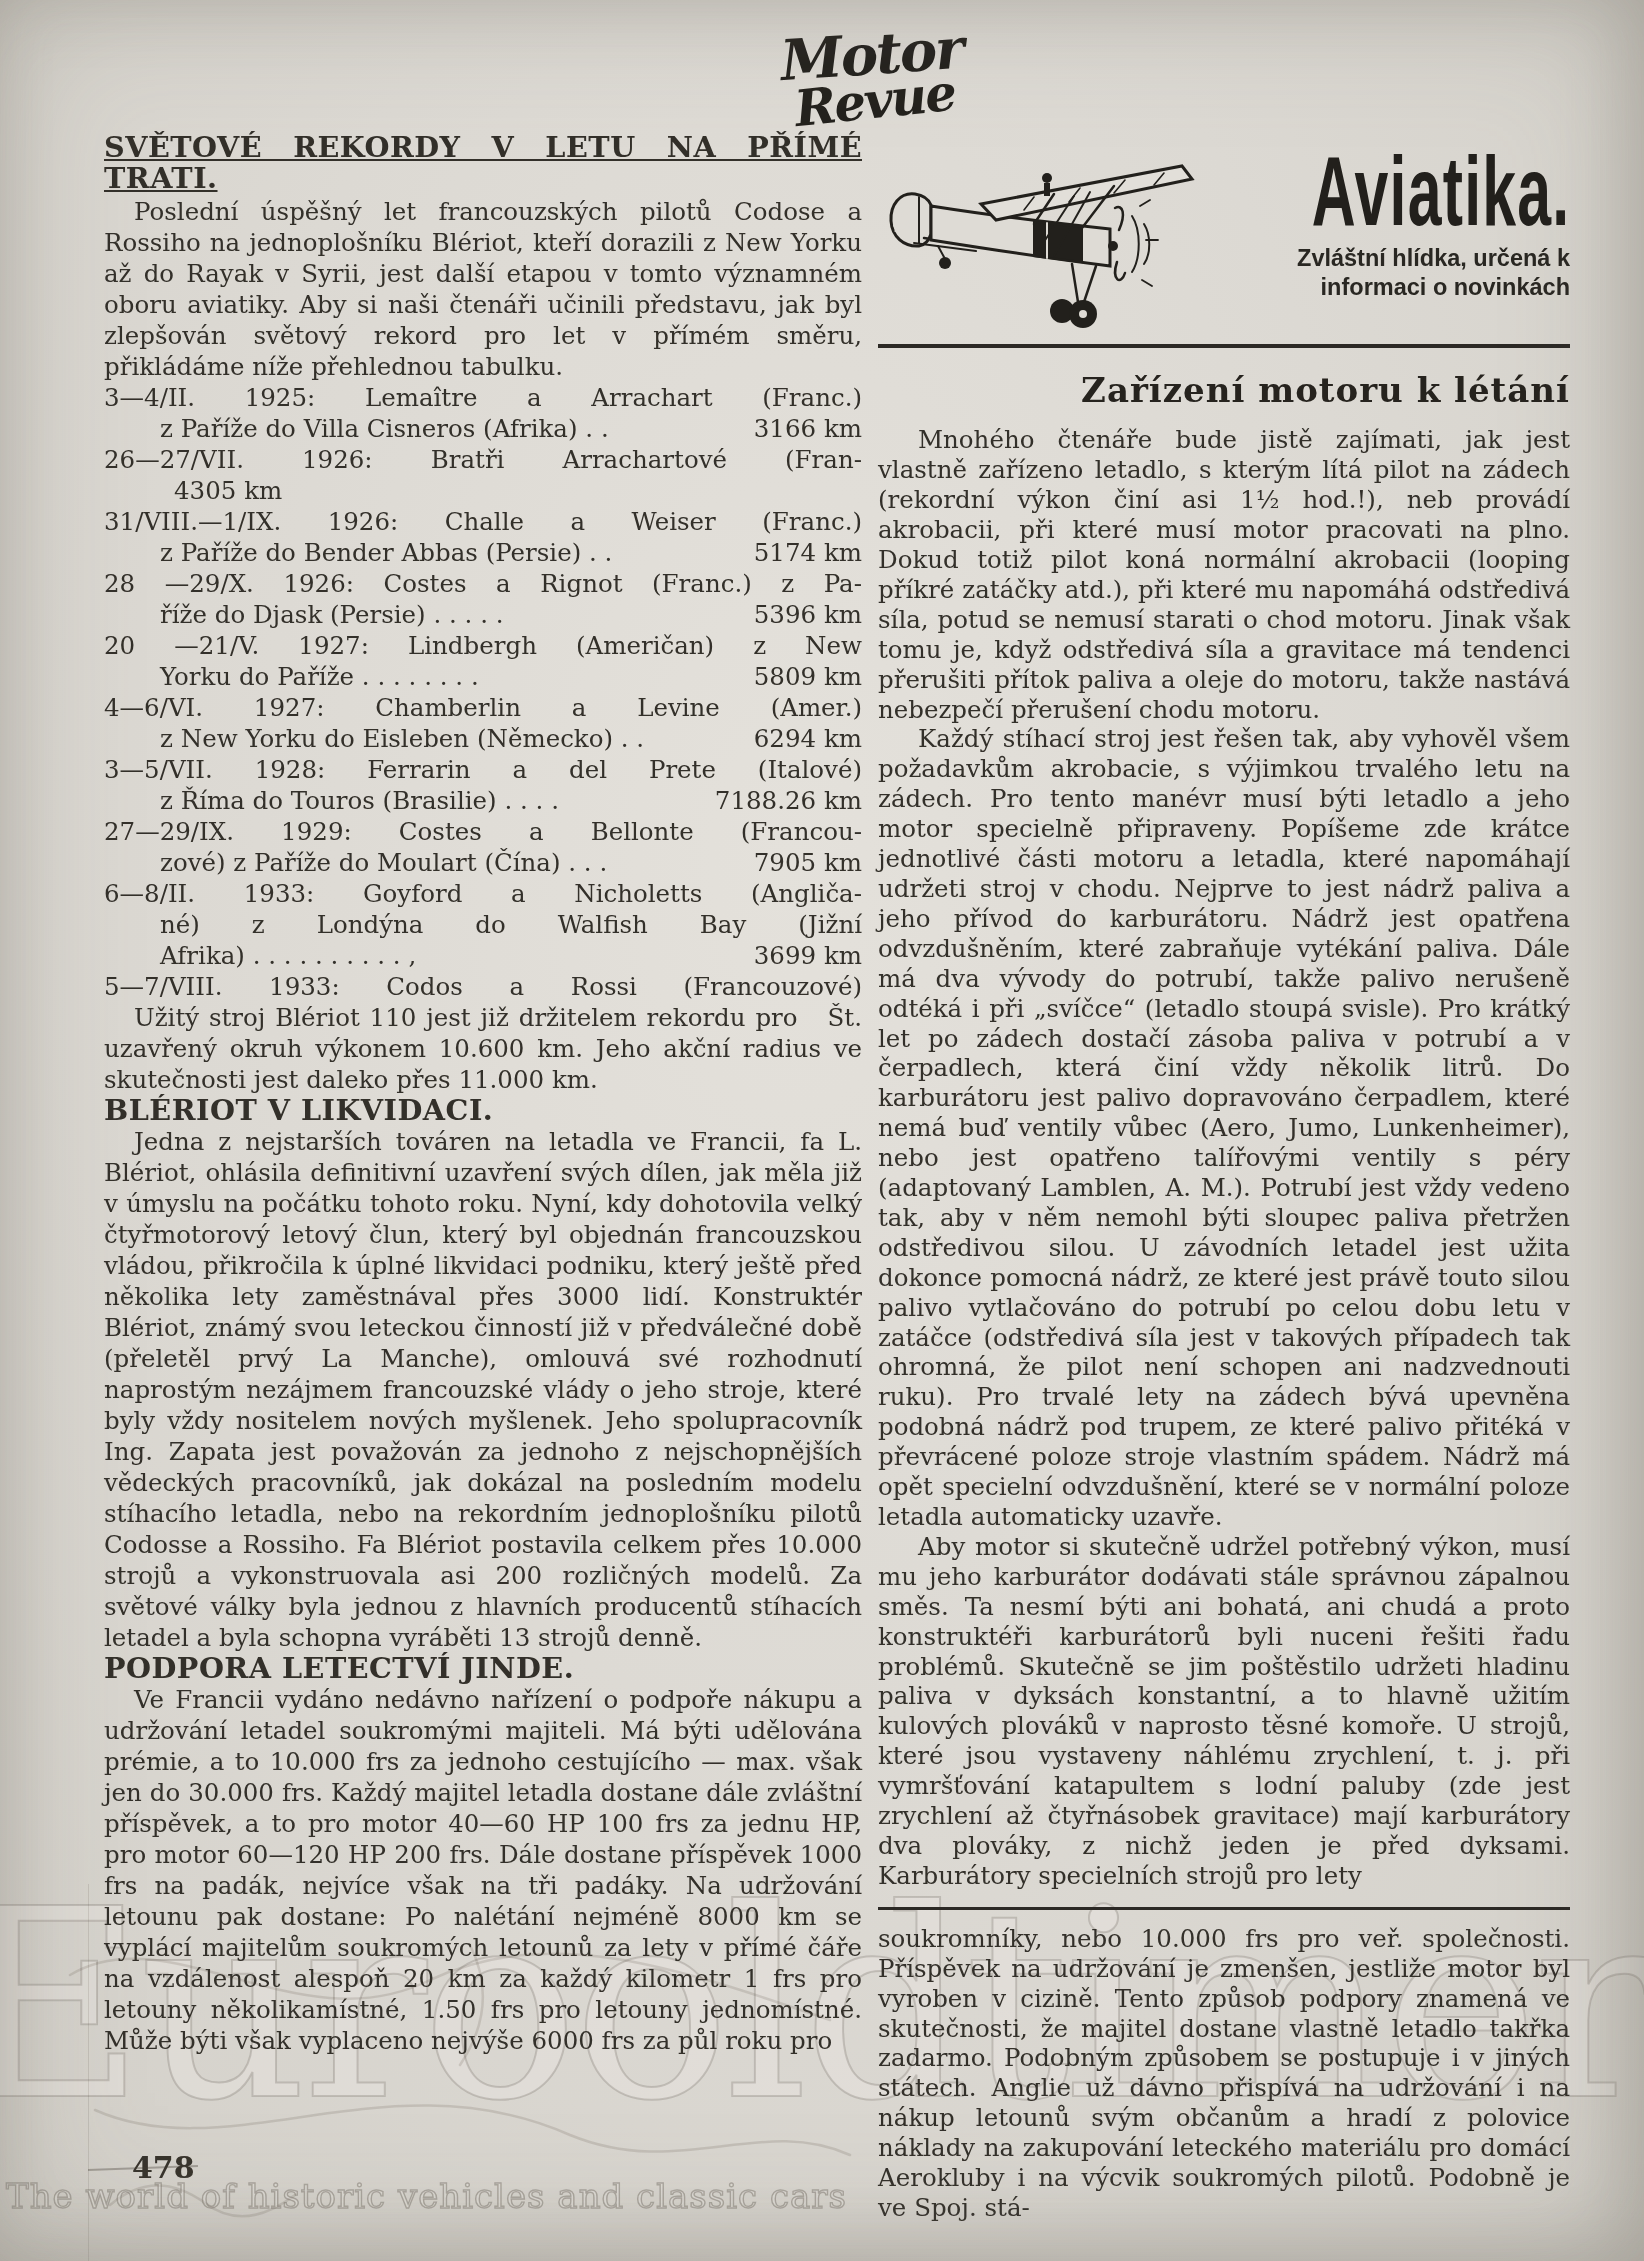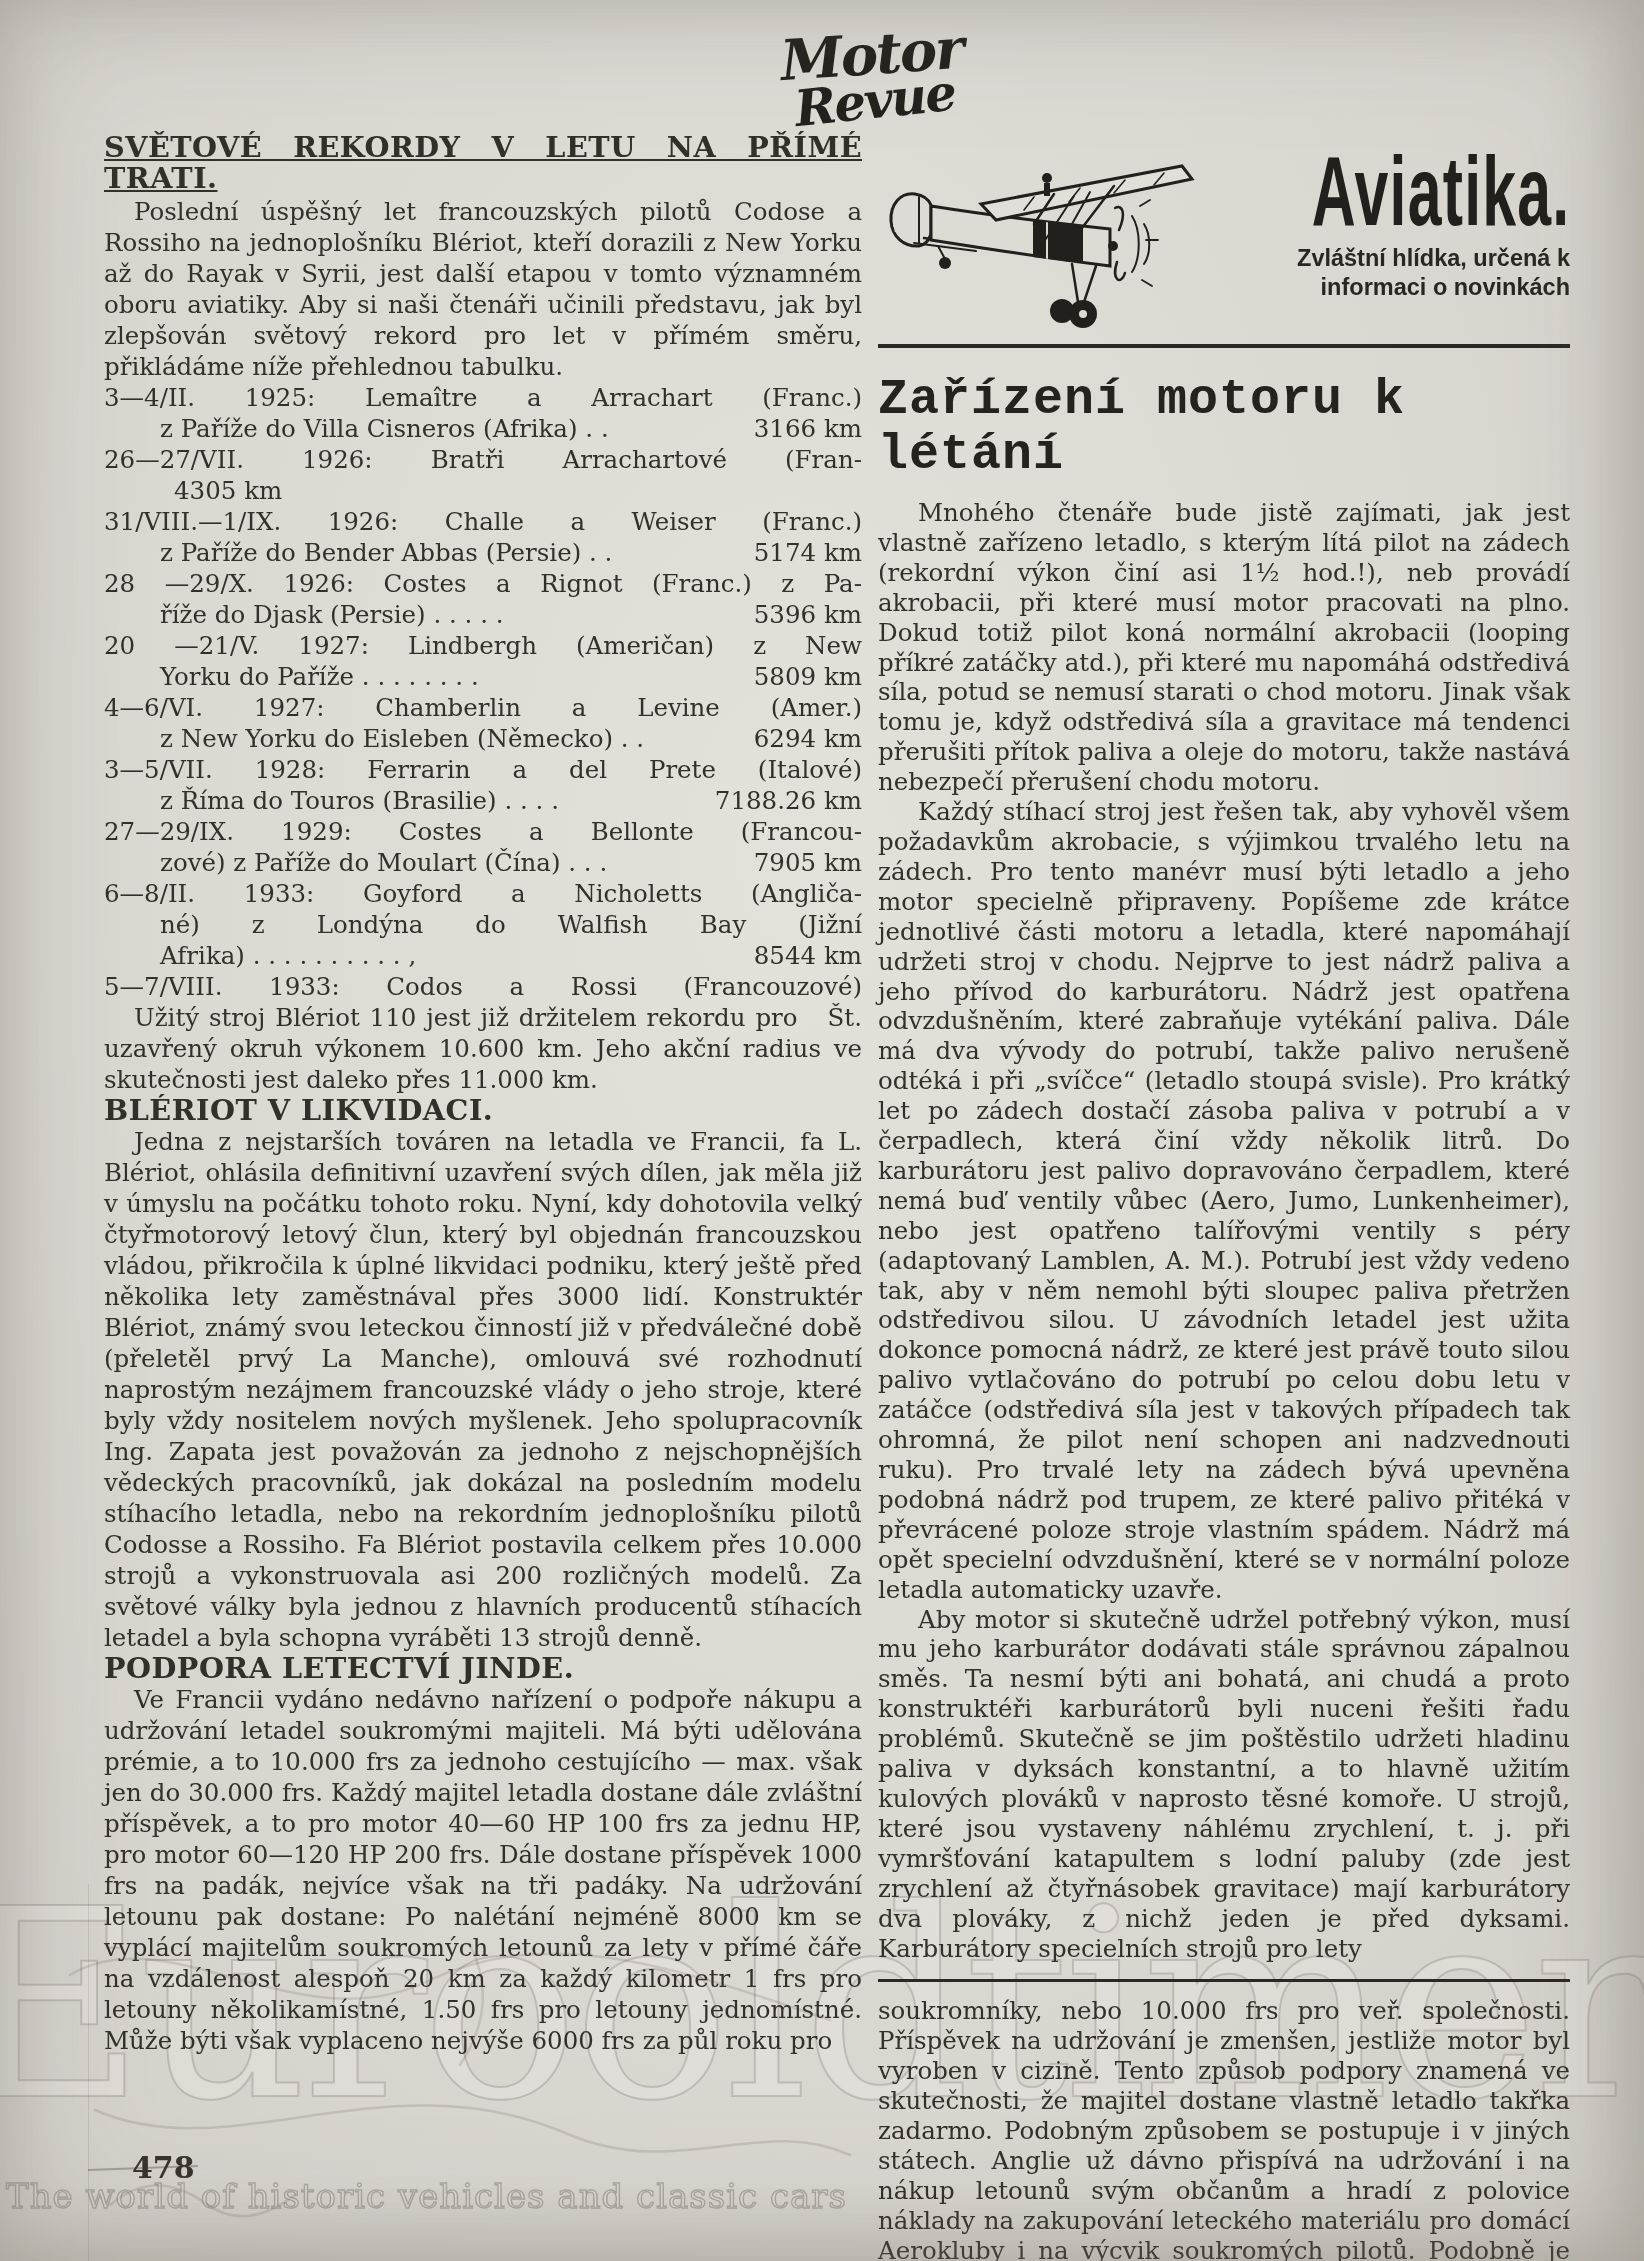--- a/index.html
+++ b/index.html
@@ -32,21 +32,21 @@
   
   .col-right{position:absolute;left:878px;top:128px;width:692px;font-size:24.5px;line-height:29.9px;text-align:justify;}
   .rc-header{position:relative;height:216px;}
   .plane{position:absolute;left:6px;top:14px;}
   .rc-titleblock{position:absolute;right:0;top:14px;text-align:right;}
   .rc-title{display:inline-block;font-family:"Liberation Sans",sans-serif;font-weight:bold;font-size:98px;line-height:1;
     color:#22201c;letter-spacing:2px;transform:scaleX(.62);transform-origin:100% 50%;white-space:nowrap;}
   .rc-sub{margin-top:4px;font-family:"Liberation Sans",sans-serif;font-weight:bold;font-size:23.5px;line-height:29px;color:#292722;}
   .rule{border:none;border-top:4px solid #2c2925;margin:0 0 6px 0;}
   .rule2{border:none;border-top:3px solid #2c2925;margin:16px 0 14px 0;}
-  .rc-article-title{font-weight:bold;font-size:50px;line-height:1.1;text-align:left;letter-spacing:1px;margin:24px 0 16px 0;color:#26231e;font-family:Liberation Mono, monospace;}
+  .rc-article-title{font-weight:bold;font-size:34px;line-height:1.1;text-align:right;letter-spacing:1px;margin:24px 0 16px 0;color:#26231e;}
   p.rpara{margin:0;text-indent:40px;}
   p.rcont{margin:0;}
   
   .wm-big{position:absolute;top:1856px;left:-46px;width:1736px;height:310px;overflow:hidden;white-space:nowrap;
     font-size:262px;line-height:300px;letter-spacing:-6px;
     color:rgba(232,229,223,.45);-webkit-text-stroke:2px rgba(104,98,89,.26);pointer-events:none;}
   .wm-tagline{position:absolute;left:6px;top:2176px;white-space:nowrap;font-size:34px;letter-spacing:1px;
     color:rgba(232,229,223,.35);-webkit-text-stroke:1.4px rgba(104,98,89,.42);pointer-events:none;}
   .pagenum{position:absolute;left:132px;top:2150px;font-size:30px;font-weight:bold;color:#37332c;}
   .pagenum::before{content:'';position:absolute;left:-44px;top:17px;width:110px;height:2px;background:rgba(62,56,48,.35);transform:rotate(-2deg);}
@@ -122,21 +122,21 @@
           <div class="rec-line rec-km">
             <span class="rec-text">zové) z Paříže do Moulart (Čína) . . .</span>
             <span class="rec-val">7905 km</span>
           </div>
         </div>
         <div>
           <div class="rec-line">6—8/II. 1933: Goyford a Nicholetts (Angliča-</div>
           <div class="rec-line rec-cont">né) z Londýna do Walfish Bay (Jižní</div>
           <div class="rec-line rec-km">
             <span class="rec-text">Afrika) . . . . . . . . . . ,</span>
-            <span class="rec-val">8544 km</span>
+            <span class="rec-val">3699 km</span>
           </div>
         </div>
         <div>
           <div class="rec-line">5—7/VIII. 1933: Codos a Rossi (Francouzové)</div>
         </div>
       </div>
     <p class="lpara">
       <span class="sig">Št.</span><span>Užitý stroj Blériot 110 jest již držitelem rekordu pro uzavřený okruh výkonem 10.600 km. Jeho akční radius ve skutečnosti jest daleko přes 11.000 km.</span>
     </p>
     <h3 class="h-center">BLÉRIOT V LIKVIDACI.</h3>

